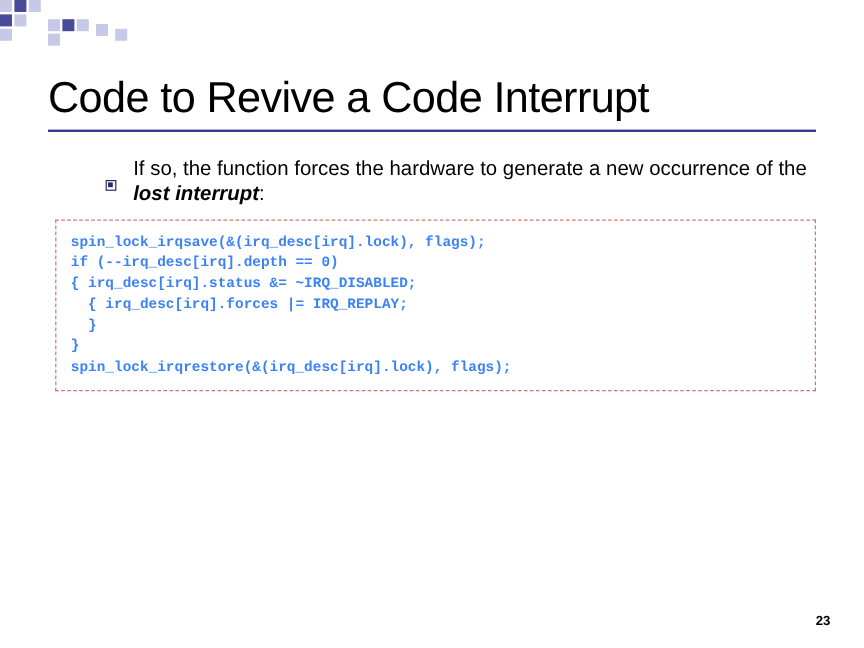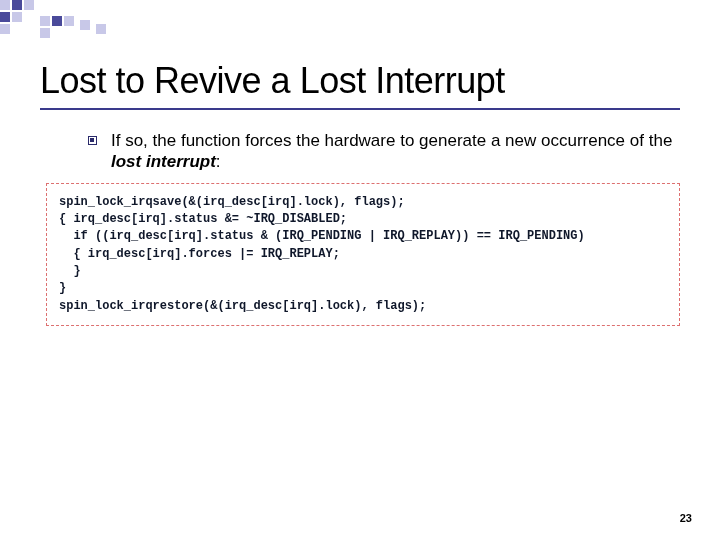--- a/index.html
+++ b/index.html
@@ -65,21 +65,21 @@
     line-height: 1.25;
     color: #000;
   }
   .code-fn {
     font-family: "Courier New", monospace;
     text-decoration: underline;
   }
   .em-red { color: #c00000; font-style: italic; font-weight: bold; }
   .sub-row {
     display: flex;
-    align-items: flex-start;
+    align-items: center;
     margin-left: 38px;
     margin-bottom: 10px;
   }
   .sub-bullet {
     width: 9px;
     height: 9px;
     border: 1.5px solid #2a2a6a;
     margin-top: 6px;
     margin-right: 14px;
     flex-shrink: 0;
@@ -103,21 +103,21 @@
     padding: 10px 12px;
     margin-top: 10px;
     margin-left: -4px;
   }
   .code-line {
     font-family: "Courier New", monospace;
     font-size: 12px;
     font-weight: bold;
     line-height: 1.45;
     white-space: pre;
-    color: #0f172a;
+    color: #3b82f6;
   }
   .page-num {
     position: absolute;
     bottom: 16px;
     right: 28px;
     font-size: 11px;
     font-weight: bold;
     color: #000;
   }
 </style>
@@ -132,37 +132,37 @@
     <div class="sq" style="left: 12px; top: 12px; background: rgb(200, 200, 232);"></div>
     <div class="sq" style="left: 0px; top: 24px; background: rgb(200, 200, 232);"></div>
     <div class="sq" style="left: 40px; top: 16px; background: rgb(200, 200, 232);"></div>
     <div class="sq" style="left: 52px; top: 16px; background: rgb(74, 74, 154);"></div>
     <div class="sq" style="left: 64px; top: 16px; background: rgb(200, 200, 232);"></div>
     <div class="sq" style="left: 40px; top: 28px; background: rgb(200, 200, 232);"></div>
     <div class="sq" style="left: 80px; top: 20px; background: rgb(200, 200, 232);"></div>
     <div class="sq" style="left: 96px; top: 24px; background: rgb(200, 200, 232);"></div>
   </div>
 
-<div class="title">Lost to Revive a Lost Interrupt</div>
+<div class="title">Code to Revive a Code Interrupt</div>
 <div class="underline"></div>
 
 <div class="content">
 
 
   <div class="sub-row">
     <div class="sub-bullet"></div>
     <div class="sub-text">
       <span>If so, the function forces the hardware to generate a new occurrence of the </span><span class="em-dark">lost interrupt</span><span>:</span>
     </div>
   </div>
 
   <div class="code-box" id="code-box">
       <div class="code-line">spin_lock_irqsave(&amp;(irq_desc[irq].lock), flags);</div>
+      <div class="code-line">if (--irq_desc[irq].depth == 0)</div>
       <div class="code-line">{ irq_desc[irq].status &amp;= ~IRQ_DISABLED;</div>
-      <div class="code-line">  if ((irq_desc[irq].status &amp; (IRQ_PENDING | IRQ_REPLAY)) == IRQ_PENDING)</div>
       <div class="code-line">  { irq_desc[irq].forces |= IRQ_REPLAY;</div>
       <div class="code-line">  }</div>
       <div class="code-line">}</div>
       <div class="code-line">spin_lock_irqrestore(&amp;(irq_desc[irq].lock), flags);</div>
     </div>
 
 </div>
 
 <div class="page-num">23</div>
 

